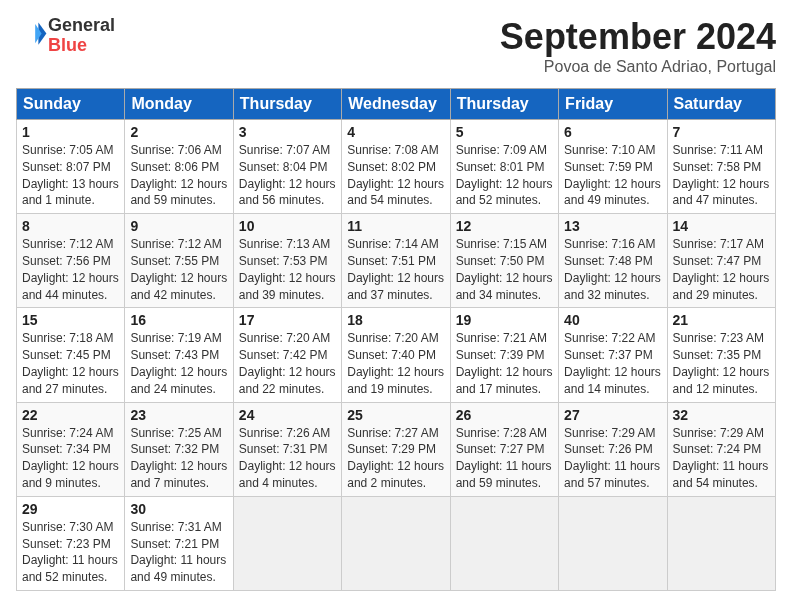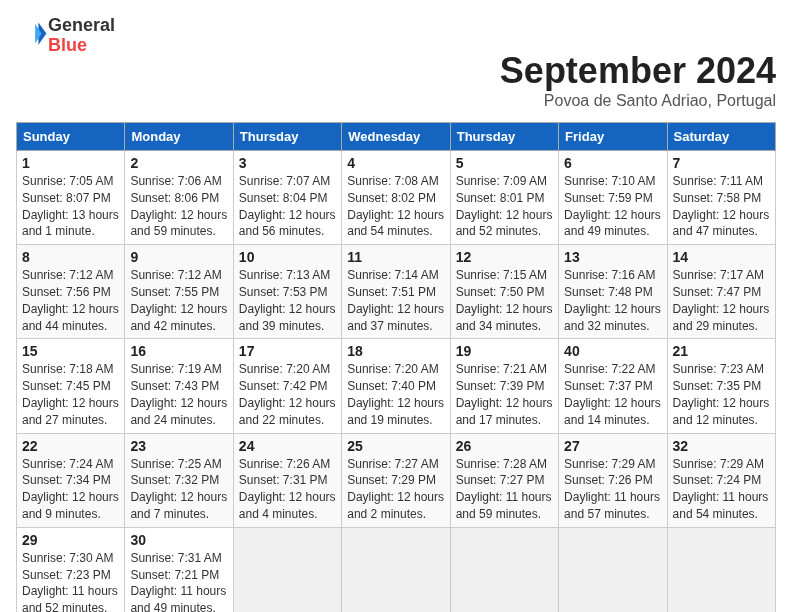--- a/index.html
+++ b/index.html
@@ -25,42 +25,41 @@
       line-height: 1.1;
     }
     .logo-general { color: #333; }
     .logo-blue { color: #ef4444; }
     .logo-icon {
       width: 32px;
       height: 32px;
     }
     .title-block {
       text-align: right;
-      margin-top: 34px;
     }
     .month-title {
       font-size: 36px;
       font-weight: bold;
       color: #222;
     }
     .subtitle {
       font-size: 16px;
       color: #555;
     }
     table {
       width: 100%;
       border-collapse: collapse;
       table-layout: fixed;
     }
     th {
       background-color: #1565c0;
       color: #fff;
       text-align: left;
       padding: 6px 6px;
-      font-size: 13px;
+      font-size: 16px;
       font-weight: bold;
       border: 1px solid #aaa;
     }
     td {
       border: 1px solid #ccc;
       vertical-align: top;
       padding: 4px 5px;
       font-size: 10.5px;
       color: #222;
       height: 80px;

